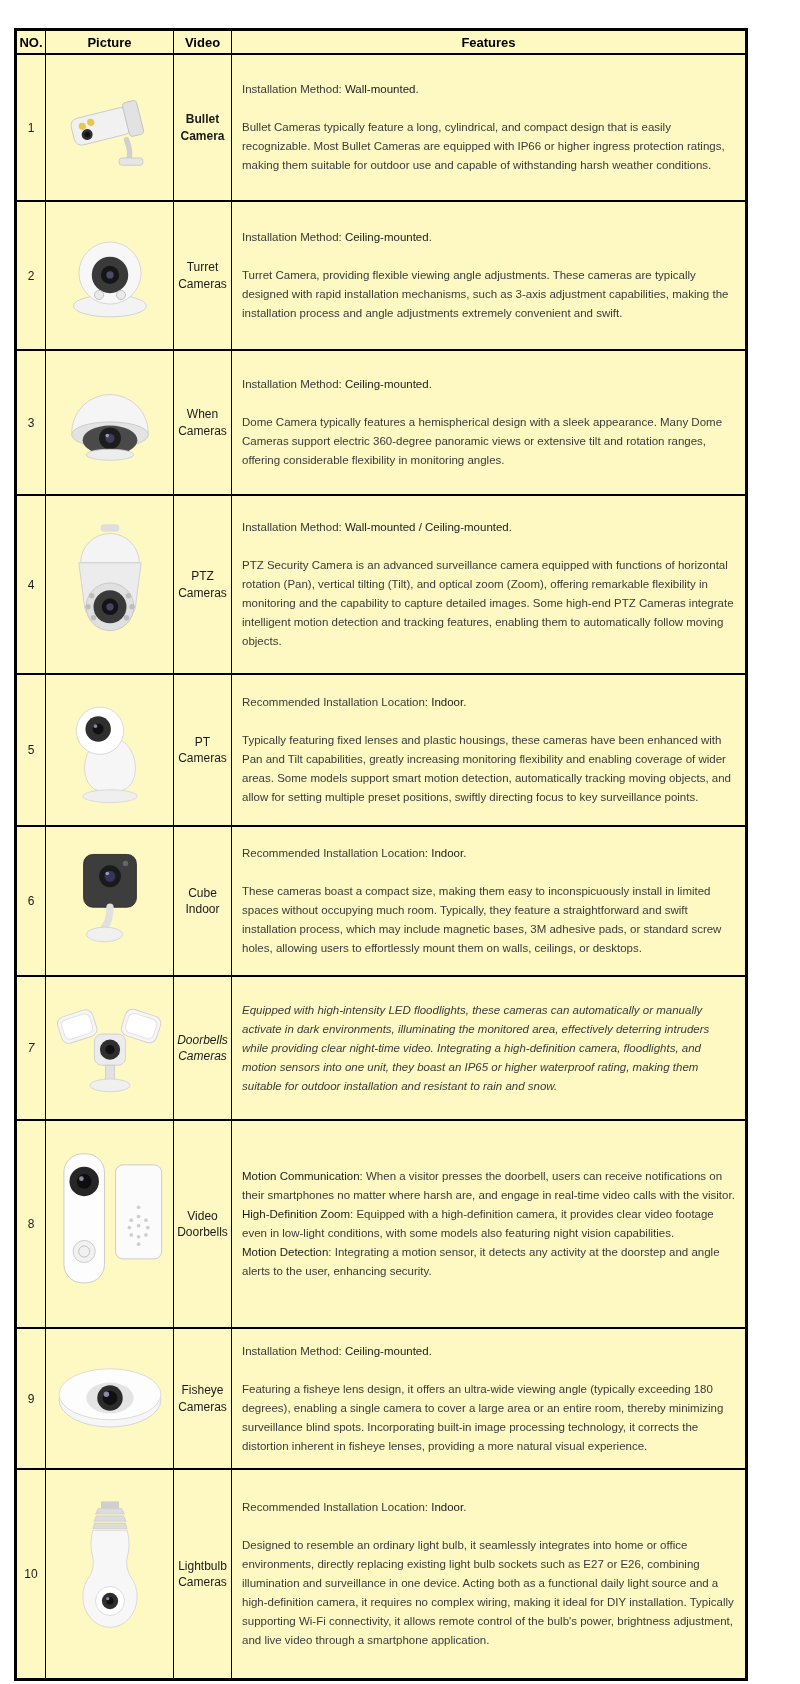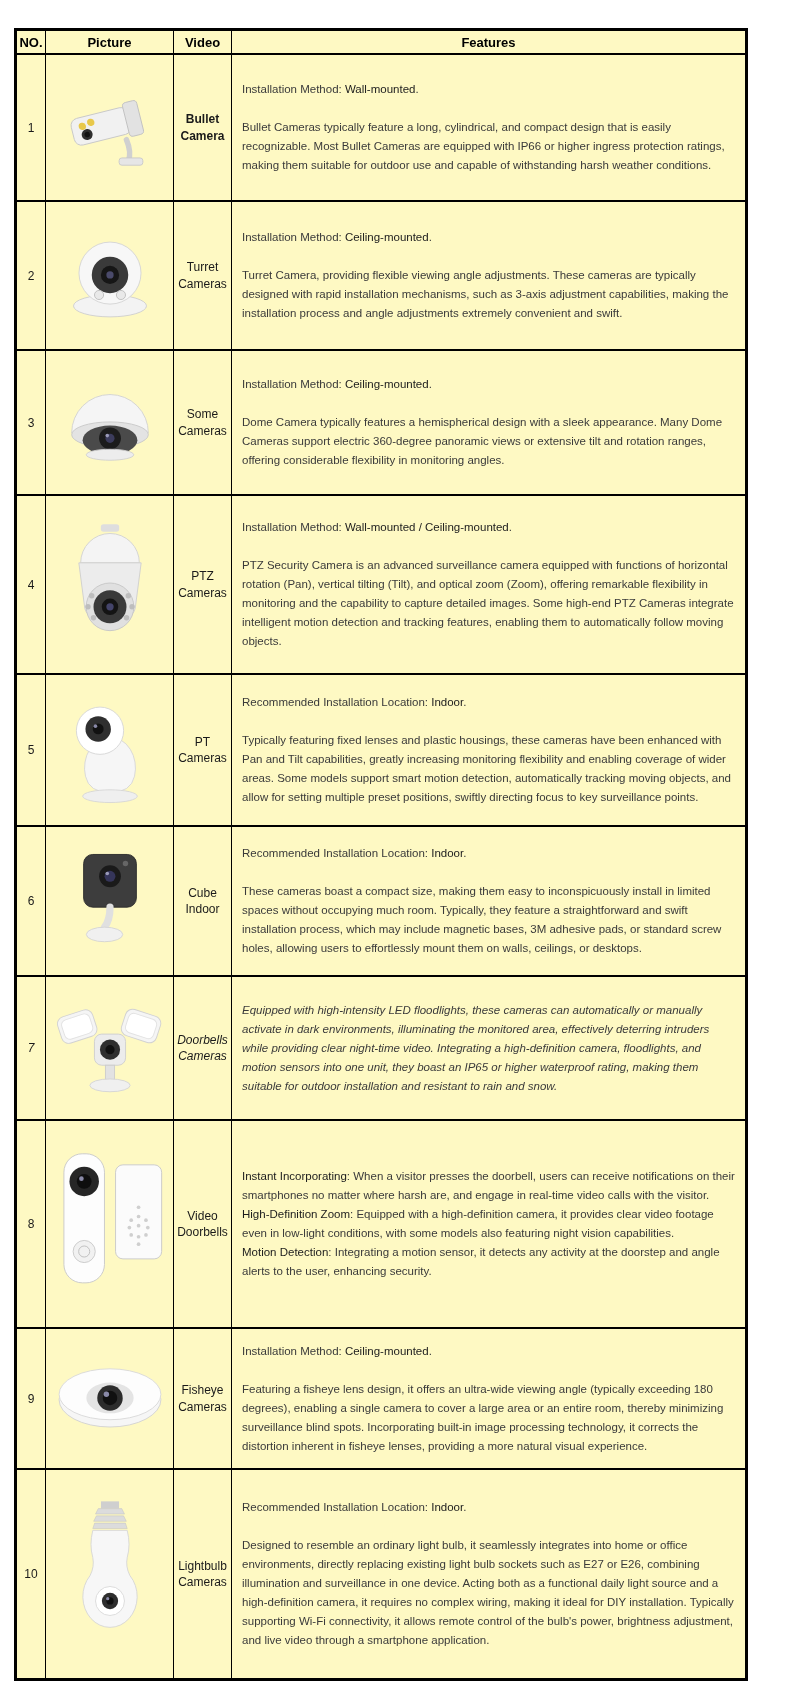--- a/index.html
+++ b/index.html
@@ -145,21 +145,21 @@
     <td class="c-no"><span>3</span></td>
     <td class="c-pic"><span class="pic"><svg id="svg-dome-camera" width="112" height="104" viewBox="0 0 120 114">
     <path d="M18 70 a42 42 0 0 1 84 0 Z" fill="#f5f5f5" stroke="#d2d2d2"></path>
     <ellipse cx="60" cy="72" rx="42" ry="14" fill="#e3e3e3" stroke="#c8c8c8"></ellipse>
     <ellipse cx="60" cy="78" rx="30" ry="16" fill="#4a4a4a"></ellipse>
     <circle cx="60" cy="76" r="12" fill="#1c1c1c"></circle>
     <circle cx="60" cy="76" r="5" fill="#3c3c5c"></circle>
     <circle cx="57" cy="73" r="2" fill="#9a9ab8"></circle>
     <ellipse cx="60" cy="94" rx="26" ry="6" fill="#ededed" stroke="#d0d0d0"></ellipse>
   </svg></span></td>
-    <td class="c-name"><span>Some Cameras</span></td>
+    <td class="c-name"><span>When Cameras</span></td>
     <td class="c-feat">
             <p><span>Installation Method: </span><b>Ceiling-mounted</b><span>.</span></p>
             <p><span>Dome Camera typically features a hemispherical design with a sleek appearance. Many Dome Cameras support electric 360-degree panoramic views or extensive tilt and rotation ranges, offering considerable flexibility in monitoring angles.</span></p>
           </td>
   </tr>
         <tr>
     <td class="c-no"><span>4</span></td>
     <td class="c-pic"><span class="pic"><svg id="svg-ptz-camera" width="110" height="122" viewBox="0 0 120 132">
     <rect x="50" y="2" width="20" height="8" rx="3" fill="#dedede"></rect>
     <path d="M28 44 a32 32 0 0 1 64 0 Z" fill="#f4f4f4" stroke="#d2d2d2"></path>
@@ -257,21 +257,21 @@
                   <circle cx="105" cy="86" r="2"></circle>
       <circle cx="87" cy="94" r="2"></circle>
                   <circle cx="95" cy="96" r="2"></circle>
                   <circle cx="103" cy="94" r="2"></circle>
       <circle cx="95" cy="64" r="2"></circle>
                   <circle cx="95" cy="104" r="2"></circle>
     </g>
   </svg></span></td>
     <td class="c-name"><span>Video Doorbells</span></td>
     <td class="c-feat tight">
-            <p><b>Instant Incorporating</b><span>: When a visitor presses the doorbell, users can receive notifications on their smartphones no matter where harsh are, and engage in real-time video calls with the visitor.</span></p>
+            <p><b>Motion Communication</b><span>: When a visitor presses the doorbell, users can receive notifications on their smartphones no matter where harsh are, and engage in real-time video calls with the visitor.</span></p>
             <p><b>High-Definition Zoom</b><span>: Equipped with a high-definition camera, it provides clear video footage even in low-light conditions, with some models also featuring night vision capabilities.</span></p>
             <p><b>Motion Detection</b><span>: Integrating a motion sensor, it detects any activity at the doorstep and angle alerts to the user, enhancing security.</span></p>
           </td>
   </tr>
         <tr>
     <td class="c-no"><span>9</span></td>
     <td class="c-pic"><span class="pic"><svg id="svg-fisheye-camera" width="116" height="100" viewBox="0 0 126 110">
     <ellipse cx="63" cy="58" rx="56" ry="30" fill="#f6f6f6" stroke="#d2d2d2"></ellipse>
     <ellipse cx="63" cy="52" rx="56" ry="28" fill="#fdfdfd" stroke="#d8d8d8"></ellipse>
     <ellipse cx="63" cy="56" rx="26" ry="17" fill="#e4e4e4"></ellipse>

